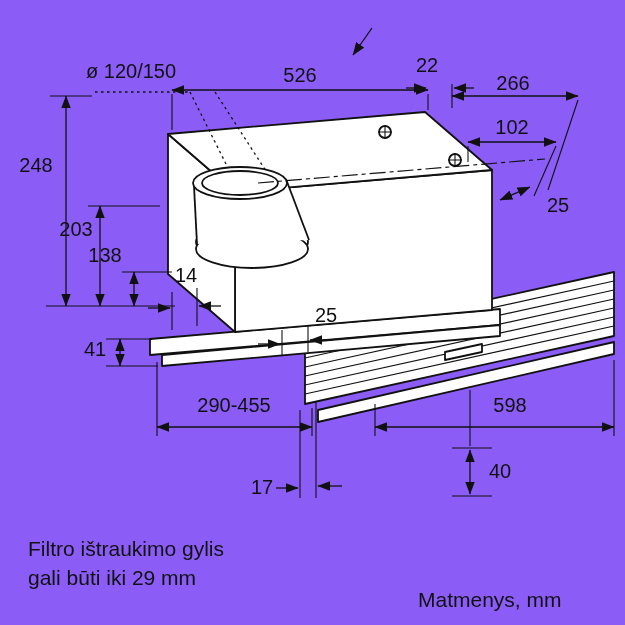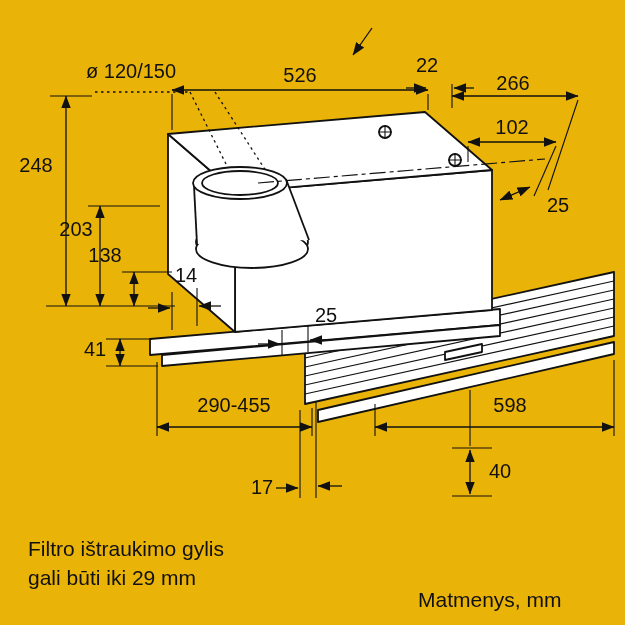--- a/index.html
+++ b/index.html
@@ -1,16 +1,16 @@
 <!DOCTYPE html>
 <html><head>
 <meta charset="utf-8">
 <style>
   html,body{margin:0;padding:0;background:#ffffff;}
-  .stage{position:relative;width:625px;height:625px;background:#eab308;overflow:hidden;
+  .stage{position:relative;width:625px;height:625px;background:#8b5cf6;overflow:hidden;
          font-family:"Liberation Sans", sans-serif;}
   svg{display:block;}
   .edge{stroke:#111;stroke-width:1.8;fill:#fff;stroke-linejoin:round;}
   .edgeline{stroke:#111;stroke-width:1.8;fill:none;}
   .thin{stroke:#111;stroke-width:1.1;fill:none;}
   .dim{stroke:#111;stroke-width:1.3;fill:none;}
   .dot{stroke:#111;stroke-width:1.3;fill:none;stroke-dasharray:2.5 3.5;}
   .cline{stroke:#111;stroke-width:1.2;fill:none;stroke-dasharray:16 4 4 4;}
   .t{font-family:"Liberation Sans",sans-serif;font-size:20px;fill:#111;}
   .tm{text-anchor:middle;}

